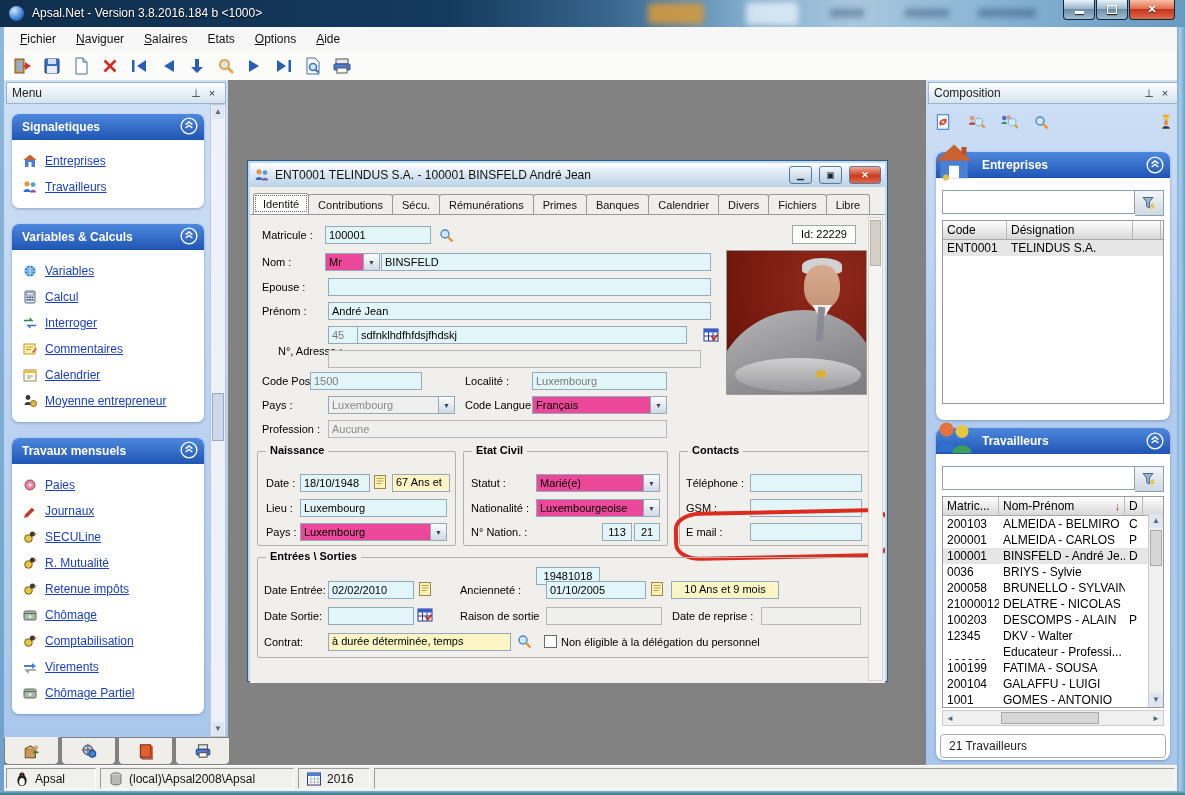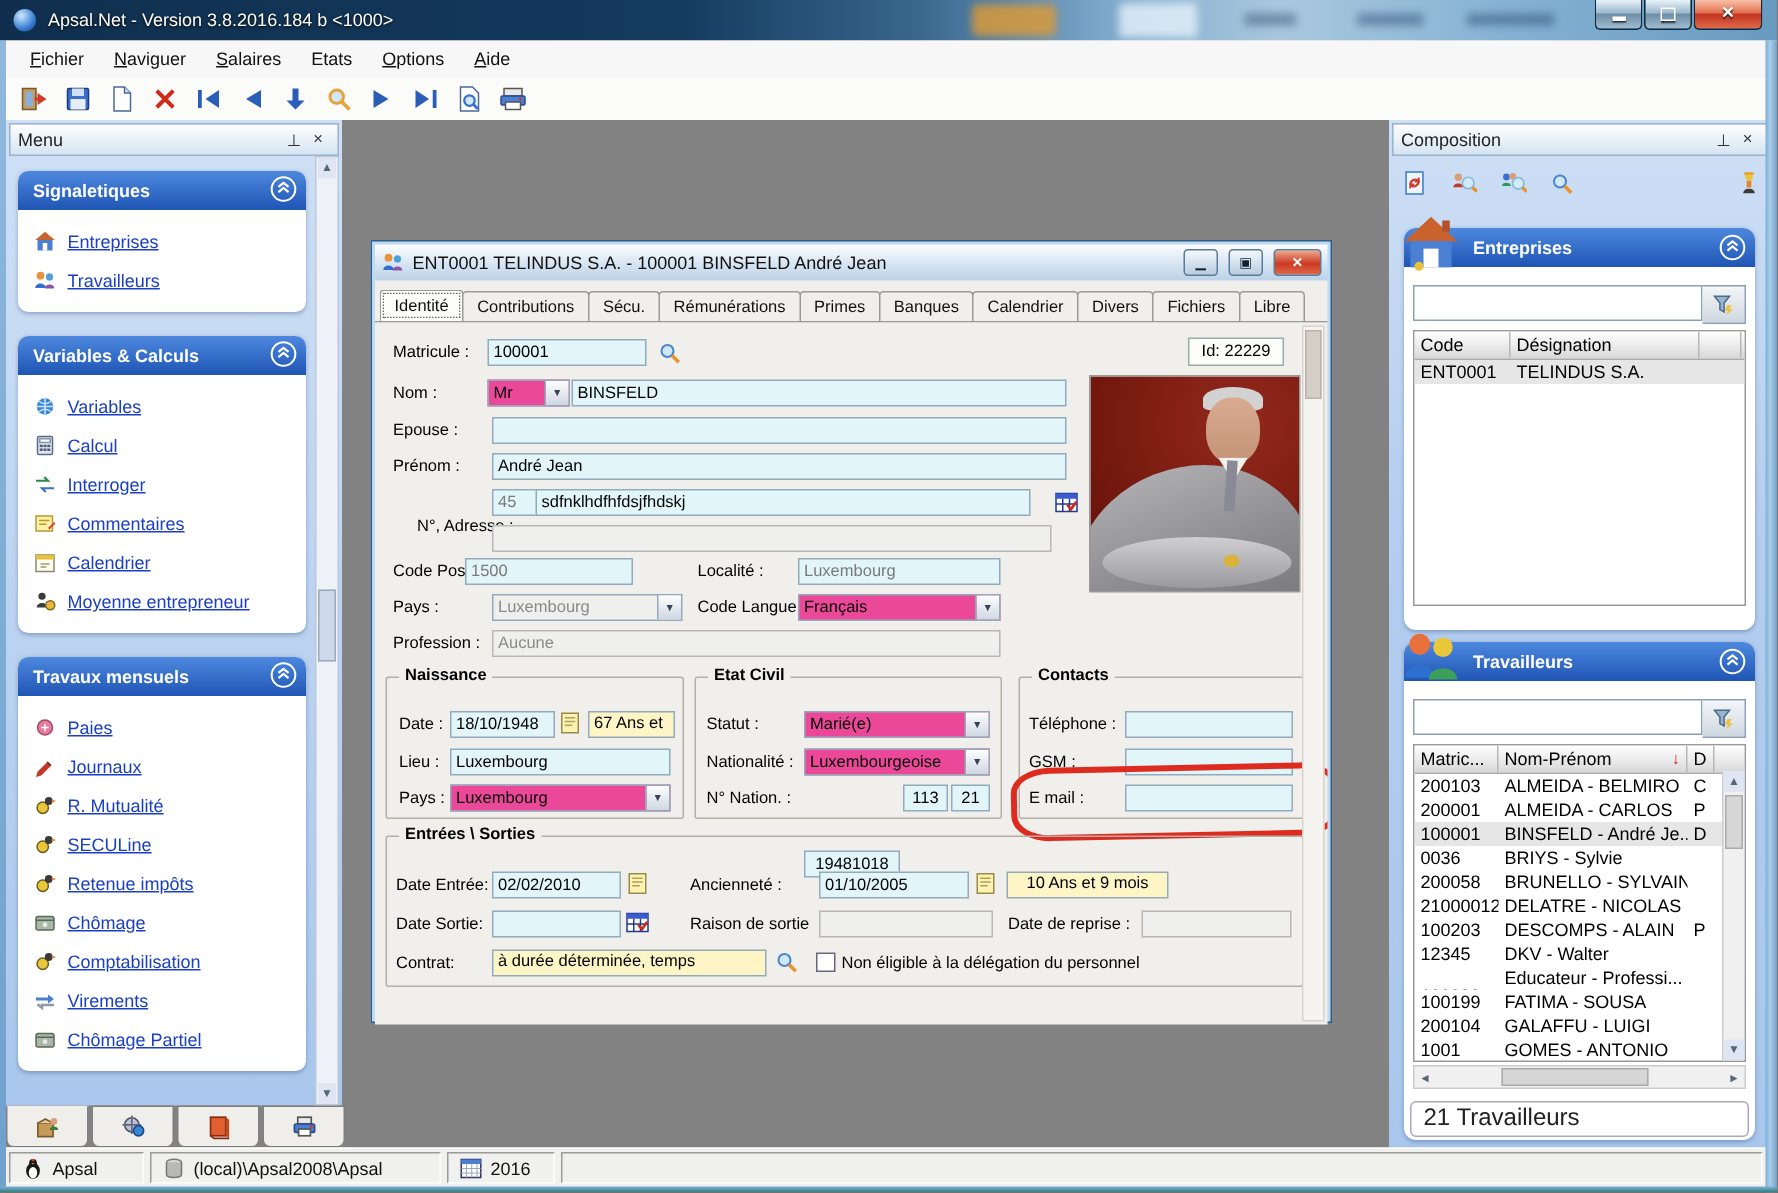--- a/index.html
+++ b/index.html
@@ -116,21 +116,21 @@
   .hcell{padding:2px 4px;border-right:1px solid #b8b8b8;white-space:nowrap;overflow:hidden;display:flex;align-items:center;box-sizing:border-box;}
   .trow{display:flex;height:16px;line-height:16px;}
   .trow.selected{background:#e6e6e6;}
   .tcell{padding:0 4px;white-space:nowrap;overflow:hidden;box-sizing:border-box;}
   .sortarrow{color:#d42313;font-weight:bold;margin-left:auto;font-size:11px;}
   .vscroll{position:absolute;right:0;top:17px;bottom:0;width:14px;background:#f0f0f0;border-left:1px solid #ccc;}
   .vthumb{position:absolute;left:1px;right:1px;top:16px;height:34px;background:#d6d6d6;border:1px solid #aaa;}
   .hscroll{margin:2px 6px 0 6px;height:14px;background:#f0f0f0;border:1px solid #ccc;position:relative;}
   .hthumb{position:absolute;left:58px;width:96px;top:1px;bottom:1px;background:#d6d6d6;border:1px solid #aaa;}
   .harr{position:absolute;top:0;bottom:0;width:14px;display:flex;align-items:center;justify-content:center;font-size:8px;color:#567;}
-  .count-box{margin:8px 4px 0 4px;height:22px;border:1px solid #aab;border-radius:4px;background:#fff;font-size:16px;display:flex;align-items:center;padding:0 8px;color:#222;}
+  .count-box{margin:8px 4px 0 4px;height:22px;border:1px solid #aab;border-radius:4px;background:#fff;font-size:12px;display:flex;align-items:center;padding:0 8px;color:#222;}
 
   
   .statusbar{position:absolute;left:4px;right:8px;bottom:4px;height:26px;background:#f0f0ee;display:flex;gap:4px;padding:2px 2px;box-sizing:border-box;border-top:1px solid #fff;}
   .sb-sec{border:1px solid;border-color:#9a9a9a #fdfdfd #fdfdfd #9a9a9a;display:flex;align-items:center;gap:5px;padding:0 7px;font-size:12px;color:#111;background:#f0f0ee;}
   .sb-fill{flex:1;}
   u{text-decoration:underline;}
 </style>
 </head>
 <body>
 
@@ -387,31 +387,31 @@
                 <span class="lbl">Journaux</span>
               </div>
               <div class="side-link">
                 <span style="display:inline-flex">
                   <svg width="16" height="16" viewBox="0 0 16 16">
                     <circle cx="6.5" cy="9.5" r="3.8" fill="#e8c83a" stroke="#6a5a20"></circle>
                     <circle cx="10.5" cy="5" r="2.6" fill="#3a3a3a"></circle>
                     <path d="M12.5 4l3 1-3 1.2z" fill="#e8832a"></path>
                   </svg>
                 </span>
-                <span class="lbl">R. Mutualité</span>
+                <span class="lbl">SECULine</span>
               </div>
               <div class="side-link">
                 <span style="display:inline-flex">
                   <svg width="16" height="16" viewBox="0 0 16 16">
                     <circle cx="6.5" cy="9.5" r="3.8" fill="#e8c83a" stroke="#6a5a20"></circle>
                     <circle cx="10.5" cy="5" r="2.6" fill="#3a3a3a"></circle>
                     <path d="M12.5 4l3 1-3 1.2z" fill="#e8832a"></path>
                   </svg>
                 </span>
-                <span class="lbl">SECULine</span>
+                <span class="lbl">R. Mutualité</span>
               </div>
               <div class="side-link">
                 <span style="display:inline-flex">
                   <svg width="16" height="16" viewBox="0 0 16 16">
                     <circle cx="6.5" cy="9.5" r="3.8" fill="#e8c83a" stroke="#6a5a20"></circle>
                     <circle cx="10.5" cy="5" r="2.6" fill="#3a3a3a"></circle>
                     <path d="M12.5 4l3 1-3 1.2z" fill="#e8832a"></path>
                   </svg>
                 </span>
                 <span class="lbl">Retenue impôts</span>

